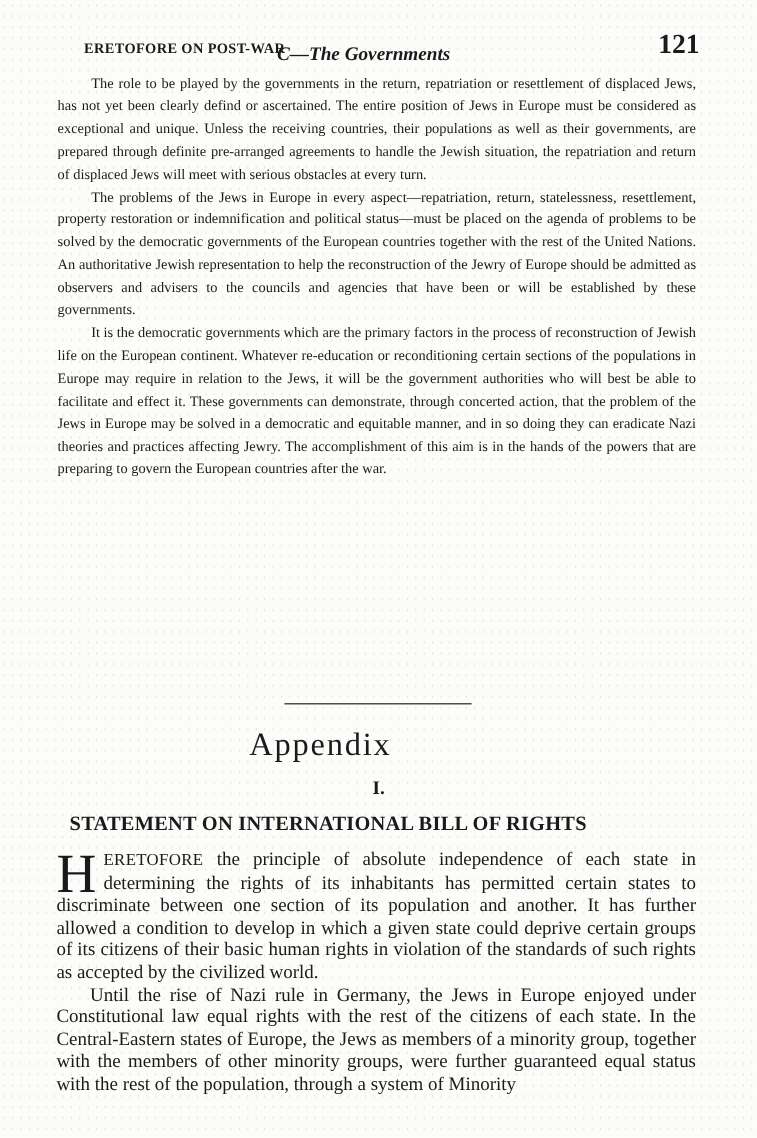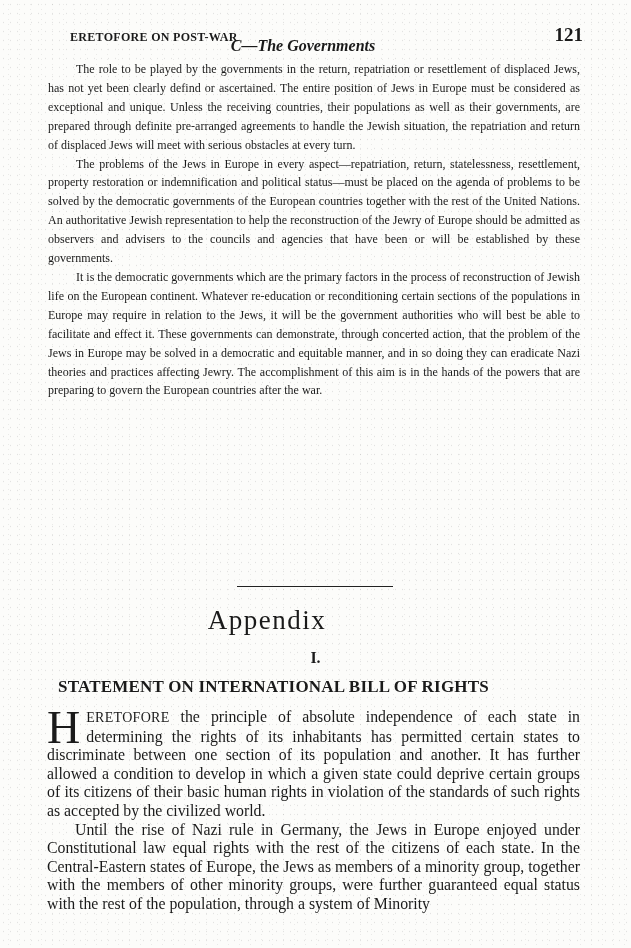--- a/index.html
+++ b/index.html
@@ -19,21 +19,21 @@
     background-size: 7px 9px, 11px 5px;
     background-position: 0 0, 3px 2px;
   }
   .running-head {
     position: absolute; top: 24px; left: 70px; right: 48px;
     display: flex; justify-content: space-between; align-items: baseline;
   }
   .running-title {
     font-size: 12px; letter-spacing: 0.3px; font-weight: bold;
   }
-  .page-number { font-size: 19px; font-weight: bold; text-align: center; }
+  .page-number { font-size: 23px; font-weight: bold; text-align: center; }
   .section-title {
     position: absolute; top: 37px; left: 0; width: 606px; text-align: center;
     font-style: italic; font-weight: bold; font-size: 16px;
   }
   .text-block {
     position: absolute; left: 48px; width: 532px;
     font-size: 12px; line-height: 18.9px; text-align: justify;
   }
   .text-block p { margin: 0; text-indent: 28px; }
   .block-a { top: 60px; }

